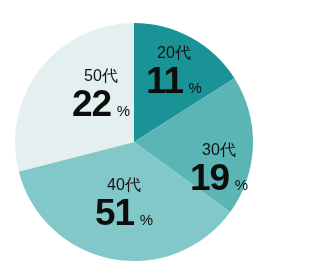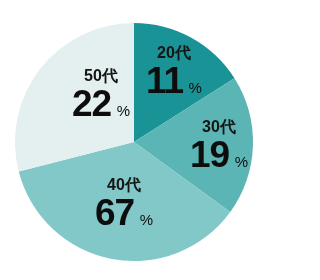--- a/index.html
+++ b/index.html
@@ -27,21 +27,21 @@
   .slice-label {
     position: absolute;
     text-align: center;
     color: #111111;
     line-height: 1;
     white-space: nowrap;
     transform: translate(-50%, -50%);
   }
   .cat {
     font-size: 16px;
-    font-weight: 700;
+    font-weight: 400;
     letter-spacing: 0px;
     color: #141414;
     margin-bottom: 1px;
     display: block;
   }
   .valrow {
     display: block;
     line-height: 1;
   }
   .val {
@@ -54,21 +54,21 @@
   }
   .pct {
     font-size: 15px;
     font-weight: 500;
     color: #0d0d0d;
     vertical-align: baseline;
     margin-left: 1px;
   }
   
   #label-0 { left: 174px; top: 72px; }
-  #label-1 { left: 219px; top: 146px; }
+  #label-1 { left: 219px; top: 169px; }
   #label-2 { left: 124px; top: 204px; }
   #label-3 { left: 101px;  top: 95px;  }
 </style>
 </head>
 <body>
 
 <div id="chart-root">
 
   <svg class="pie" width="280" height="280" viewBox="0 0 280 280">
     <g id="slice-paths">
@@ -91,21 +91,21 @@
     <span class="cat">30代</span>
     <span class="valrow">
       <span class="val">19</span>
       <span class="pct">%</span>
     </span>
   </div>
 
   <div class="slice-label" id="label-2">
     <span class="cat">40代</span>
     <span class="valrow">
-      <span class="val">67</span>
+      <span class="val">51</span>
       <span class="pct">%</span>
     </span>
   </div>
 
   <div class="slice-label" id="label-3">
     <span class="cat">50代</span>
     <span class="valrow">
       <span class="val">22</span>
       <span class="pct">%</span>
     </span>

